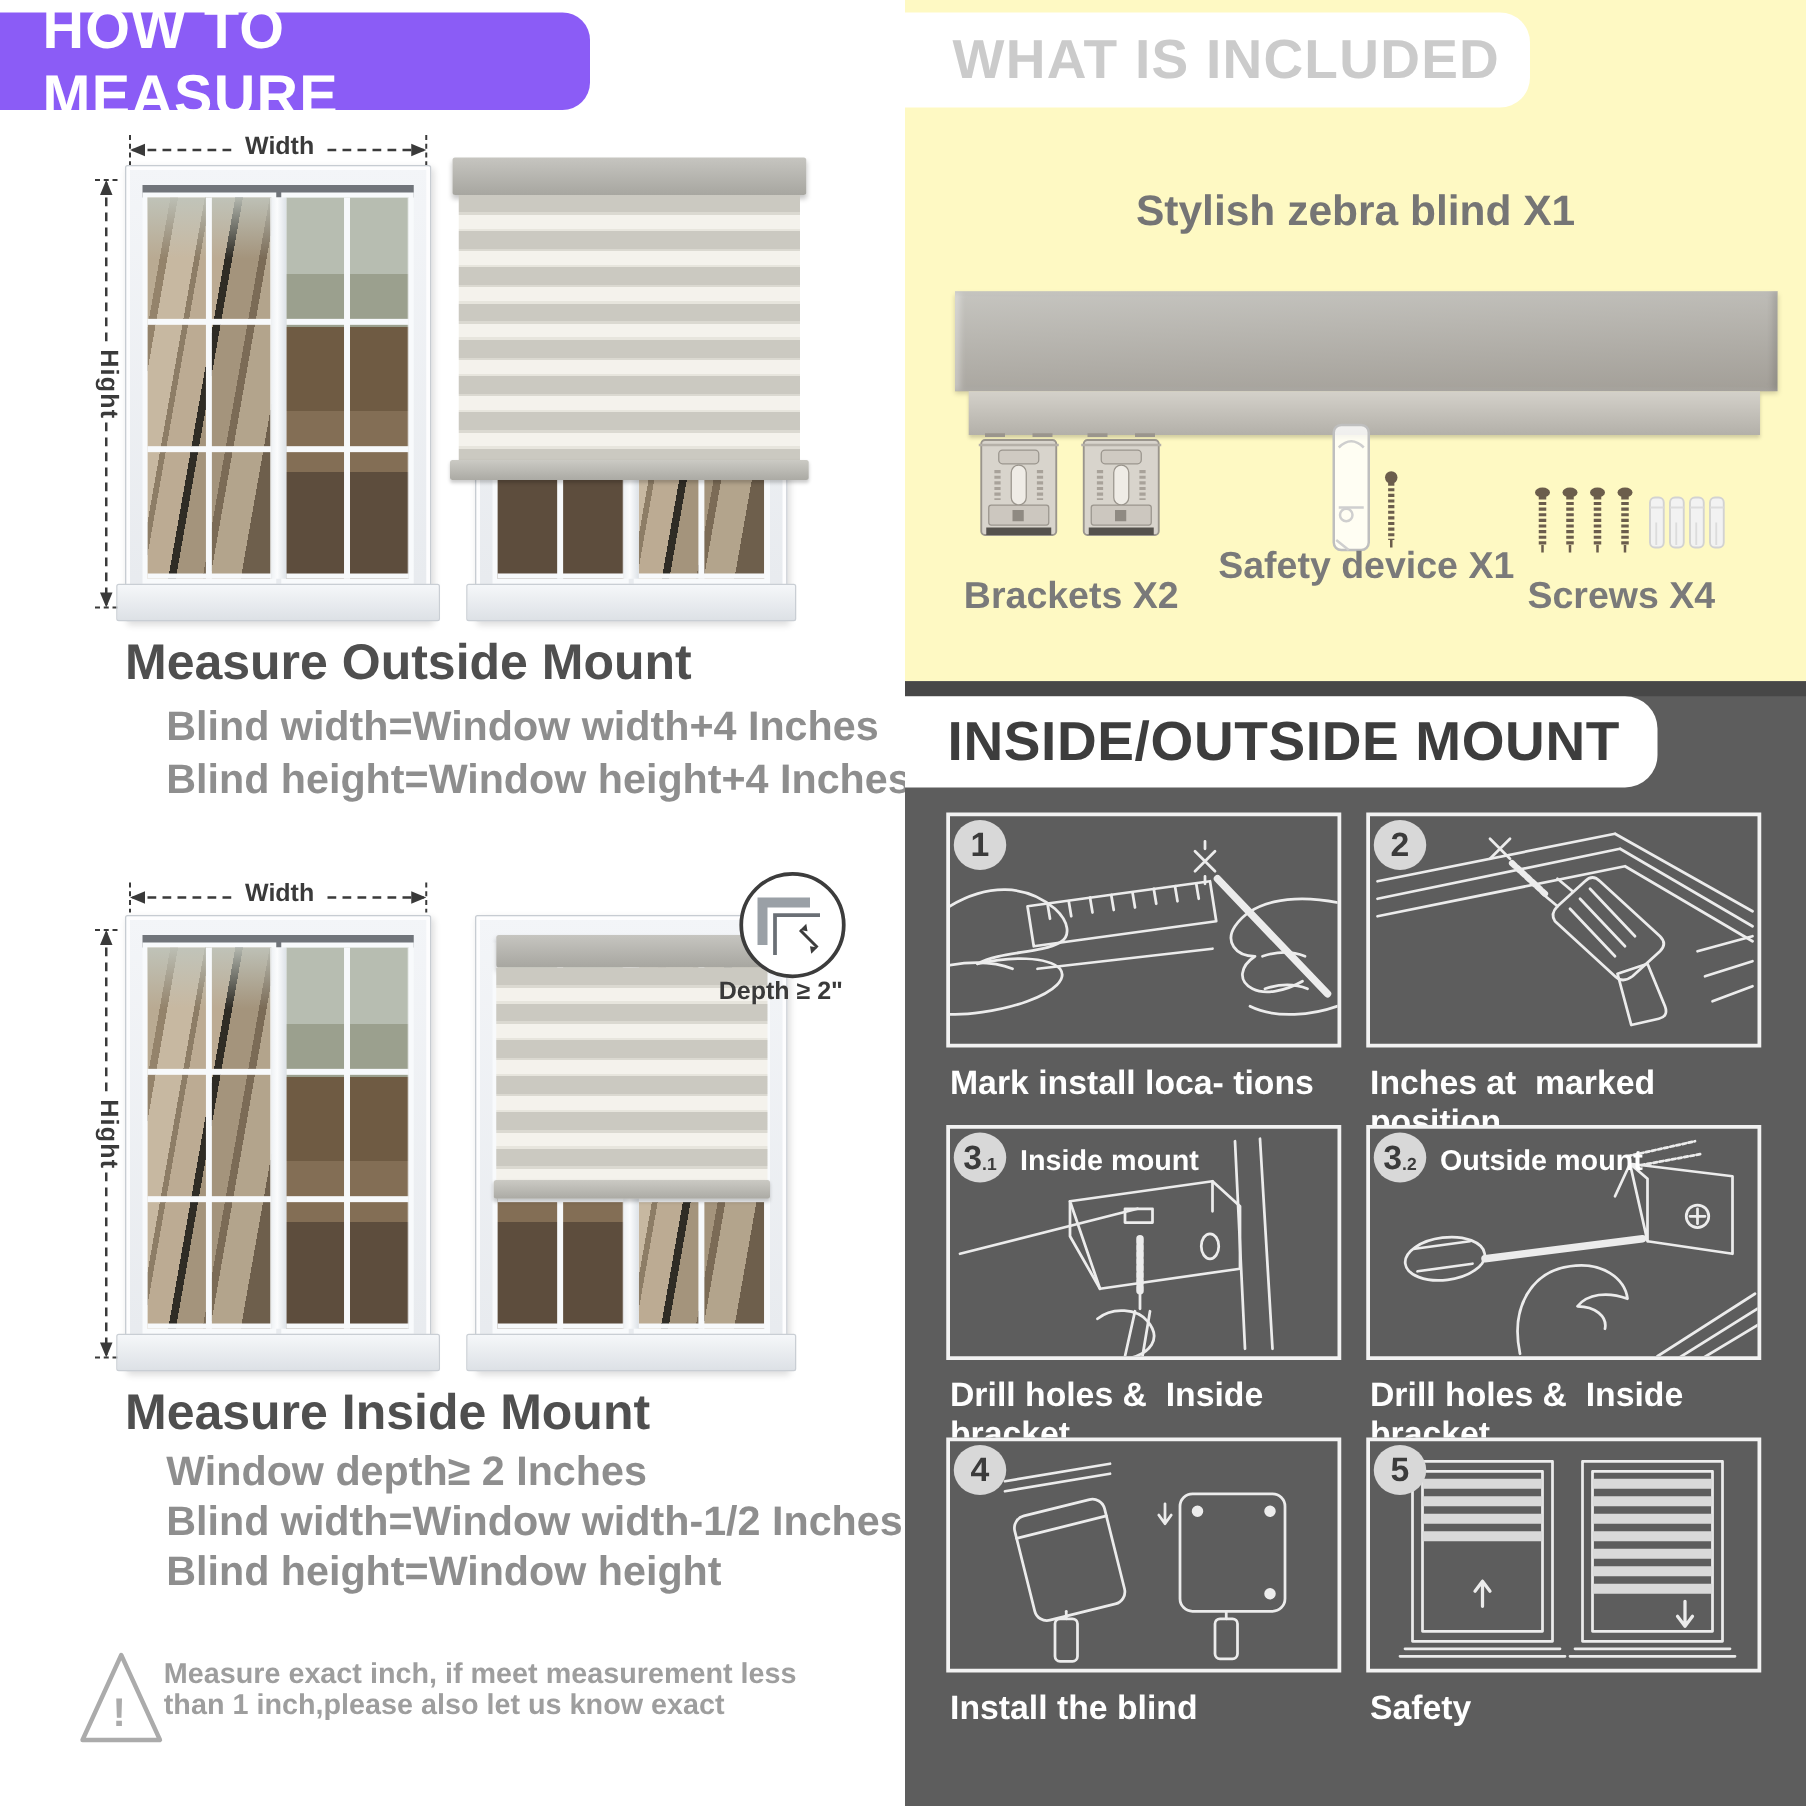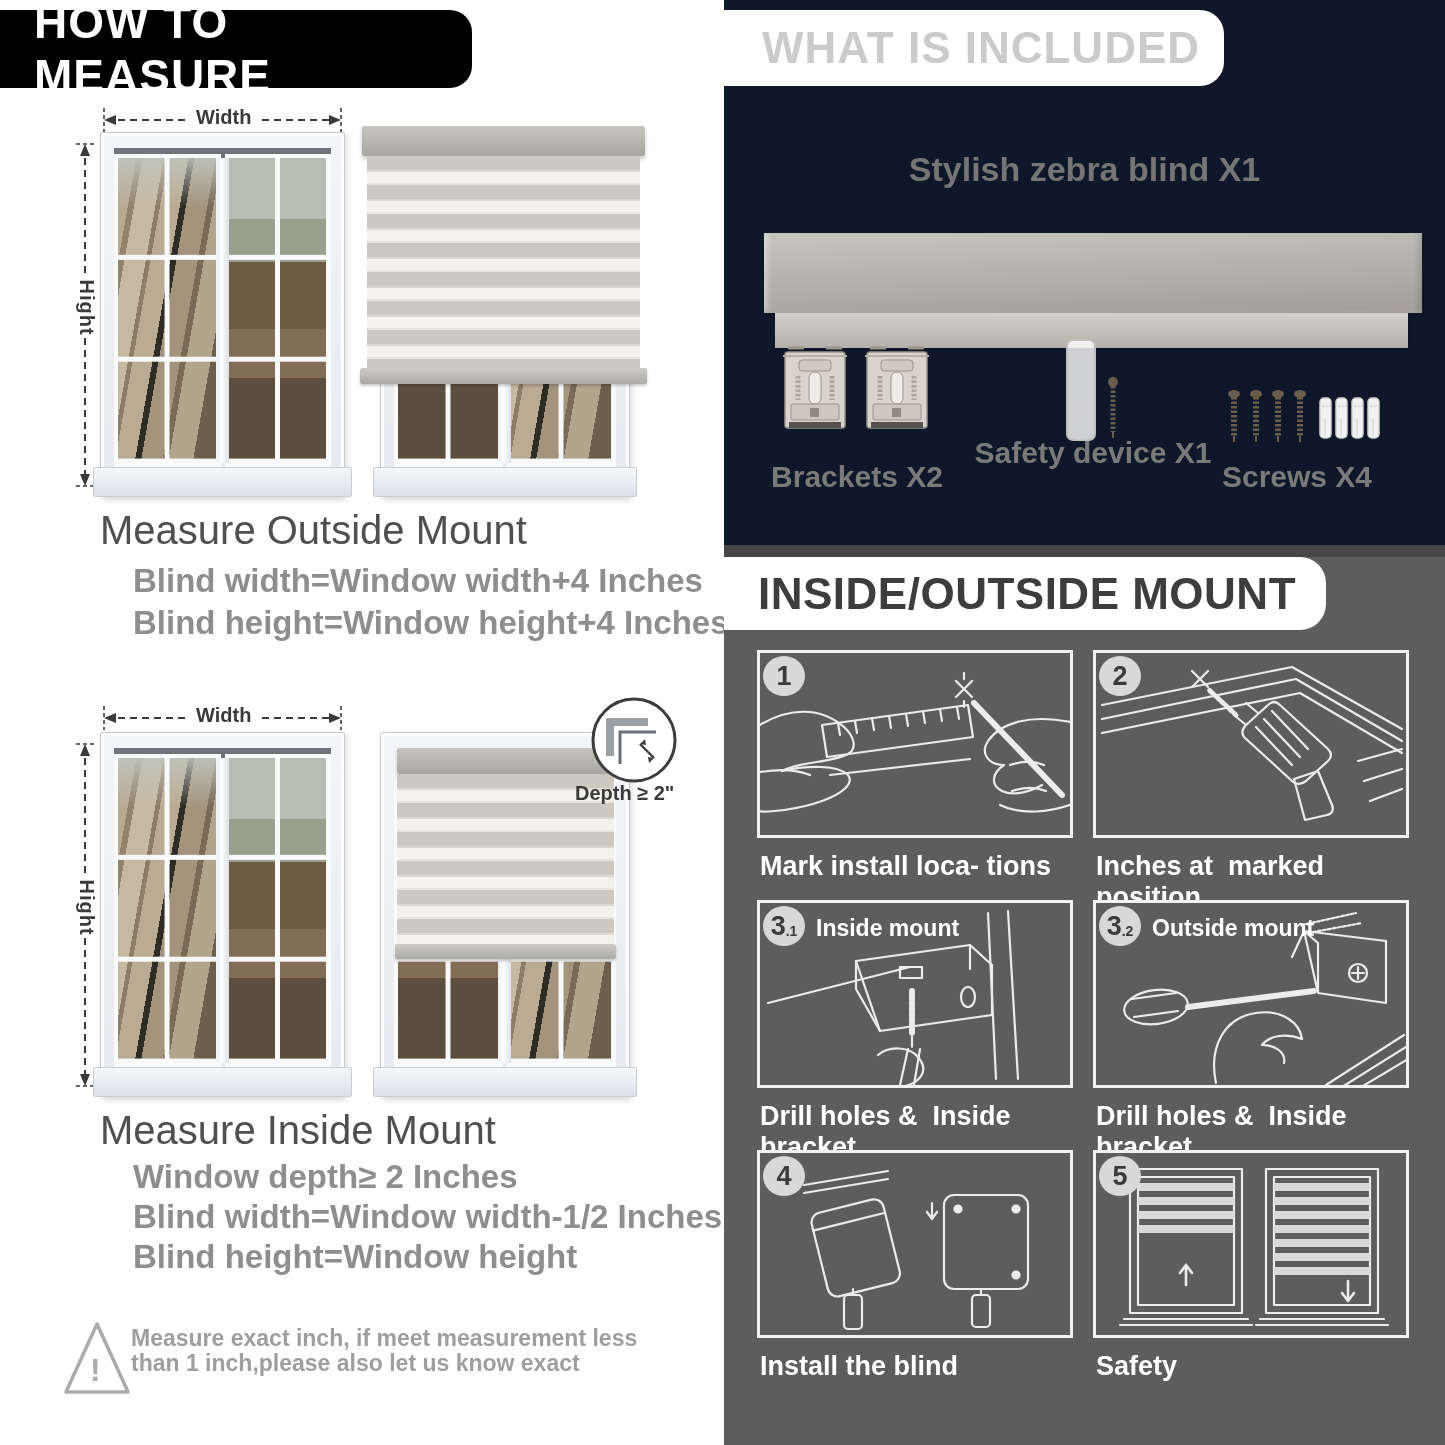--- a/index.html
+++ b/index.html
@@ -1,32 +1,32 @@
 <!DOCTYPE html>
 <html><head>
 <meta charset="utf-8">
 <style>
   html,body{margin:0;padding:0;background:#fff;}
   #stage{position:relative;width:1445px;height:1445px;background:#ffffff;overflow:hidden;
          font-family:"Liberation Sans",sans-serif;}
   .abs{position:absolute;}
 
   
-  .banner-left{left:0;top:10px;width:472px;height:78px;background:#000000;
+  .banner-left{left:0;top:10px;width:472px;height:78px;background:#8b5cf6;
                border-radius:0 22px 22px 0;display:flex;align-items:center;}
   .banner-left span{color:#fff;font-weight:700;font-size:46px;letter-spacing:1px;padding-left:34px;}
   .banner-incl{left:0;top:10px;width:500px;height:76px;background:#ffffff;
                border-radius:0 24px 24px 0;display:flex;align-items:center;}
   .banner-incl span{color:#cbcbcb;font-weight:700;font-size:44px;letter-spacing:1px;padding-left:38px;}
   .banner-mount{left:0;top:12px;width:602px;height:73px;background:#ffffff;
                 border-radius:0 26px 26px 0;display:flex;align-items:center;}
   .banner-mount span{color:#3d3d3d;font-weight:700;font-size:44px;letter-spacing:.5px;padding-left:34px;}
 
   
-  .h-dark{color:#4f4f4f;font-weight:400;font-size:40px;}
+  .h-dark{color:#4f4f4f;font-weight:700;font-size:40px;}
   .h-gray{color:#8e8e8e;font-weight:700;font-size:33px;margin-left:33px;}
   .warn-text{color:#9e9e9e;font-weight:600;font-size:23px;line-height:25px;}
   .dim-label{background:#fff;color:#3a3a3a;font-weight:700;font-size:20px;padding:0 10px;}
   .vlabel{background:#fff;color:#3a3a3a;font-weight:700;font-size:20px;padding:8px 2px;
           transform:rotate(90deg);letter-spacing:1px;}
   .depth-note{color:#3a3a3a;font-weight:700;font-size:20px;}
 
   
   .win{position:absolute;}
   .w-frame{position:absolute;inset:0;background:linear-gradient(#f3f5f8,#e7eaee);
@@ -50,21 +50,21 @@
 
   
   .blind-cassette{background:linear-gradient(#c6c5c0,#a7a6a0);border-radius:2px;
                   box-shadow:0 3px 4px rgba(0,0,0,.22);}
   .blind-body{background:repeating-linear-gradient(to bottom,
                #cbc9c1 0 14px,#dbd9d1 14px 16px,#f4f2ec 16px 27px,#e7e5dd 27px 29px);}
   .blind-rail{background:linear-gradient(#cbcac4,#abaaa4);border-radius:2px;
               box-shadow:0 2px 3px rgba(0,0,0,.2);}
 
   
-  .panel-light{left:724px;top:0;width:721px;height:545px;background:#0f172a;}
+  .panel-light{left:724px;top:0;width:721px;height:545px;background:#fef9c3;}
   .prod-title{width:100%;text-align:center;color:#757575;font-weight:700;font-size:34px;}
   .headrail-main{background:linear-gradient(178deg,#c6c5c0,#a29e97);
                  box-shadow:inset -4px 0 5px rgba(0,0,0,.12),inset 4px 0 5px rgba(255,255,255,.35),0 2px 4px rgba(0,0,0,.18);}
   .headrail-sub{background:linear-gradient(#d4d1ca,#b3b0a9);box-shadow:0 2px 3px rgba(0,0,0,.18);}
   .item-label{color:#7a7a7a;font-weight:700;font-size:30px;text-align:center;}
 
   
   .panel-dark{left:724px;top:545px;width:721px;height:900px;background:#5d5d5d;}
   .panel-dark-edge{left:0;top:0;width:721px;height:12px;background:#474747;}
   .tile{position:absolute;width:316px;height:188px;border:3px solid #f2f2f2;

